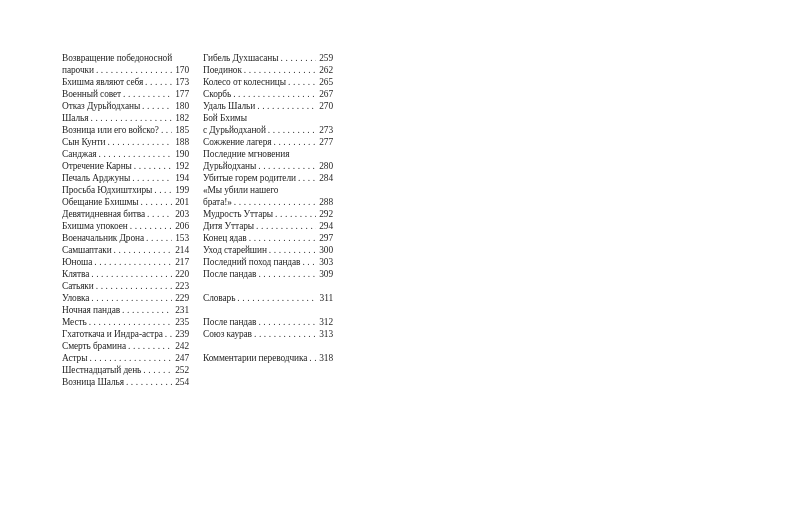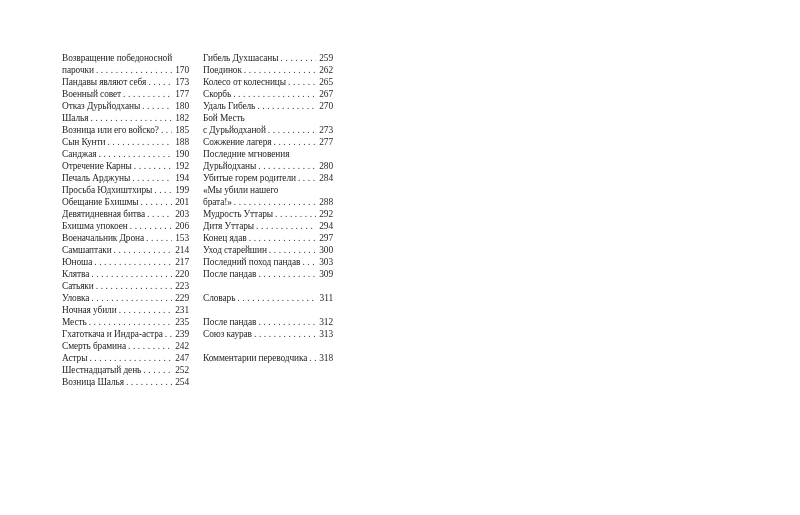--- a/index.html
+++ b/index.html
@@ -49,21 +49,21 @@
           <span class="toc-title">Возвращение победоносной</span>
         </div>
         <div class="toc-line">
           <span class="toc-title">парочки</span>
           <span class="leader"></span>
           <span class="pagenum">170</span>
         </div>
       </div>
       <div class="toc-entry">
         <div class="toc-line">
-          <span class="toc-title">Пандавы являют себя</span>
+          <span class="toc-title">Бхишма являют себя</span>
           <span class="leader"></span>
           <span class="pagenum">173</span>
         </div>
       </div>
       <div class="toc-entry">
         <div class="toc-line">
           <span class="toc-title">Военный совет</span>
           <span class="leader"></span>
           <span class="pagenum">177</span>
         </div>
@@ -182,21 +182,21 @@
       </div>
       <div class="toc-entry">
         <div class="toc-line">
           <span class="toc-title">Уловка</span>
           <span class="leader"></span>
           <span class="pagenum">229</span>
         </div>
       </div>
       <div class="toc-entry">
         <div class="toc-line">
-          <span class="toc-title">Ночная убили</span>
+          <span class="toc-title">Ночная пандав</span>
           <span class="leader"></span>
           <span class="pagenum">231</span>
         </div>
       </div>
       <div class="toc-entry">
         <div class="toc-line">
           <span class="toc-title">Месть</span>
           <span class="leader"></span>
           <span class="pagenum">235</span>
         </div>
@@ -261,28 +261,28 @@
       </div>
       <div class="toc-entry">
         <div class="toc-line">
           <span class="toc-title">Скорбь</span>
           <span class="leader"></span>
           <span class="pagenum">267</span>
         </div>
       </div>
       <div class="toc-entry">
         <div class="toc-line">
-          <span class="toc-title">Удаль Гибель</span>
+          <span class="toc-title">Удаль Шальи</span>
           <span class="leader"></span>
           <span class="pagenum">270</span>
         </div>
       </div>
       <div class="toc-entry">
         <div class="toc-line">
-          <span class="toc-title">Бой Месть</span>
+          <span class="toc-title">Бой Бхимы</span>
         </div>
         <div class="toc-line">
           <span class="toc-title">с Дурьйодханой</span>
           <span class="leader"></span>
           <span class="pagenum">273</span>
         </div>
       </div>
       <div class="toc-entry">
         <div class="toc-line">
           <span class="toc-title">Сожжение лагеря</span>

